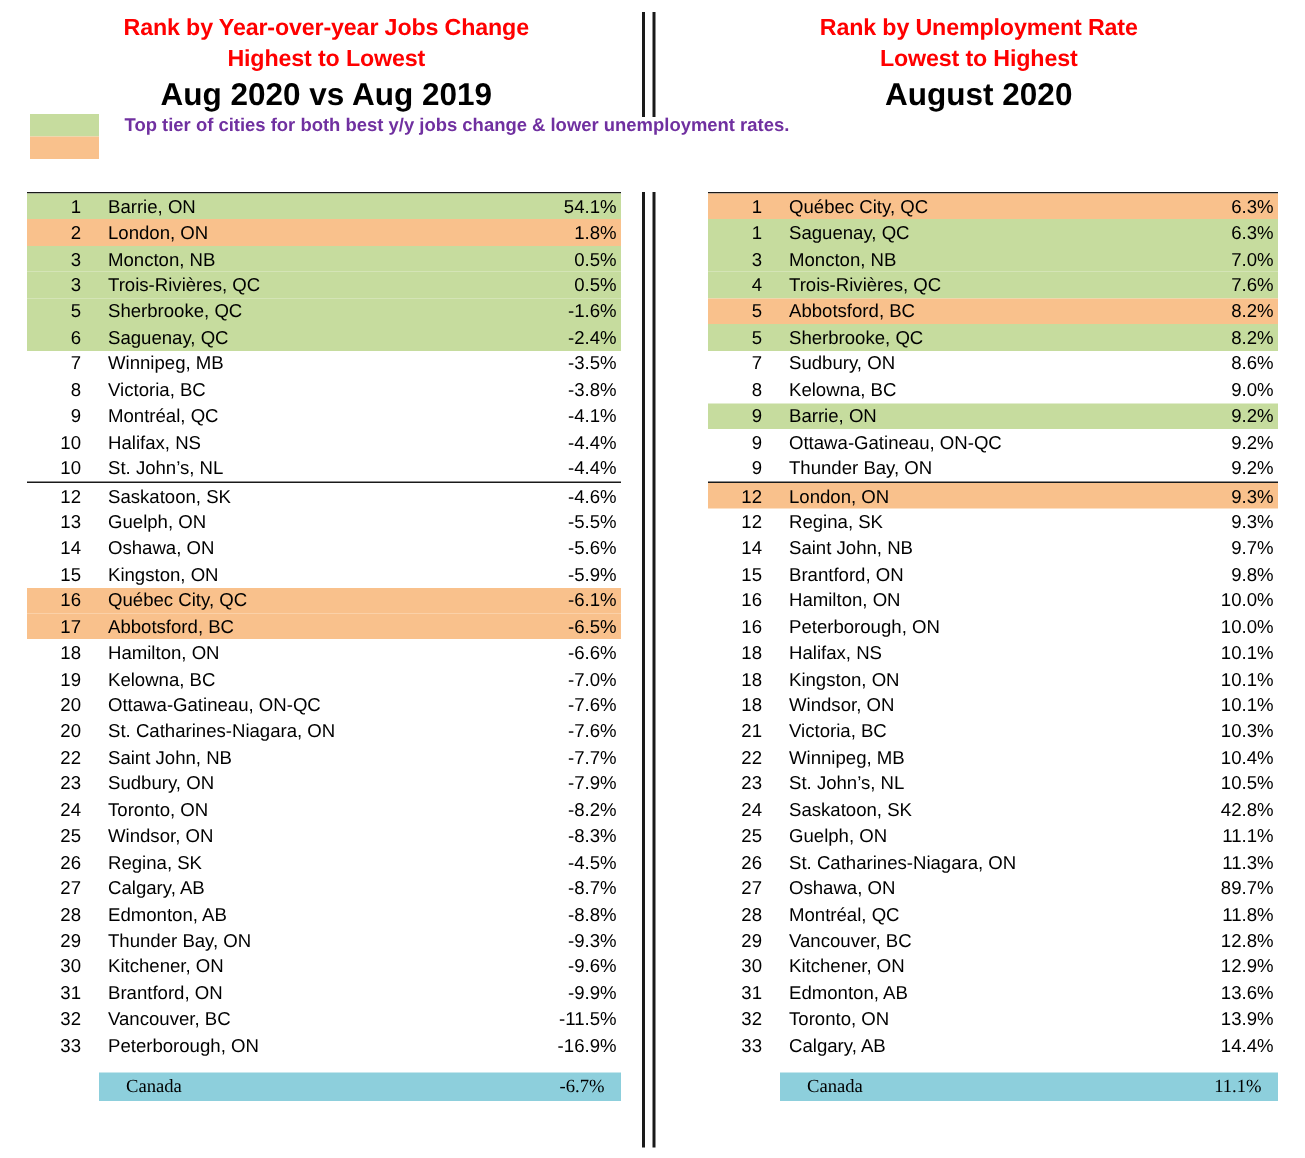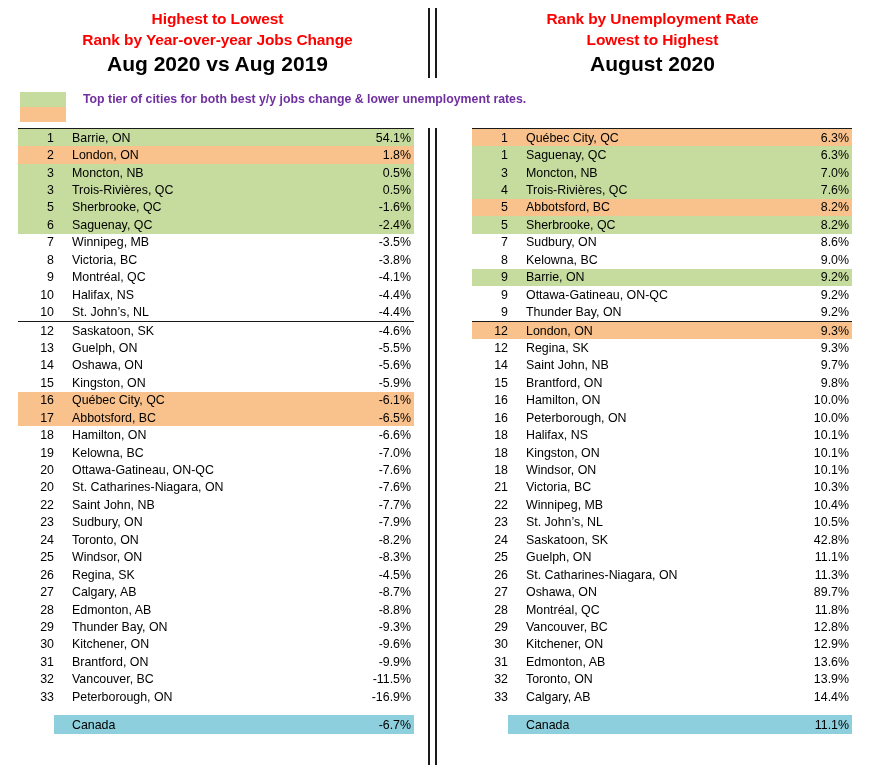--- a/index.html
+++ b/index.html
@@ -54,21 +54,21 @@
     color: #000000;
     font-weight: bold;
     font-size: 21px;
     line-height: 21px;
     padding-top: 3px;
   }
 
   
   .legend {
     position: absolute;
-    top: 92px;
+    top: 76px;
     left: 20px;
     width: 600px;
   }
   .legend-row {
     display: flex;
     align-items: center;
     height: 15px;
   }
   .legend-swatch {
     width: 46px;
@@ -134,40 +134,41 @@
     font-size: 12.4px;
   }
 
   
   .total-spacer { height: 10px; }
   .total-row {
     display: flex;
     align-items: center;
     height: 19px;
     background: #8dcfdc;
-    margin-left: 36px;
+    margin-left: 48px;
+    font-family: Liberation Serif, serif;
   }
   .total-row .cell-city {
     padding-left: 18px;
   }
   .total-row .cell-value {
     flex: 0 0 62px;
     text-align: right;
-    padding-right: 3px;
+    padding-right: 11px;
   }
 </style>
 </head>
 <body>
 
 <div class="page">
 
   <div class="col">
     <div class="heading">
+      <div class="red-line">Rank by Year-over-year Jobs Change</div>
       <div class="red-line">Highest to Lowest</div>
-      <div class="red-line">Rank by Year-over-year Jobs Change</div>
       <div class="black-line">Aug 2020 vs Aug 2019</div>
     </div>
 
     <div class="legend">
       <div class="legend-row">
         <div class="legend-swatch green"></div>
         <div class="legend-text">Top tier of cities for both best y/y jobs change &amp; lower unemployment rates.</div>
       </div>
       <div class="legend-row">
         <div class="legend-swatch orange"></div>

